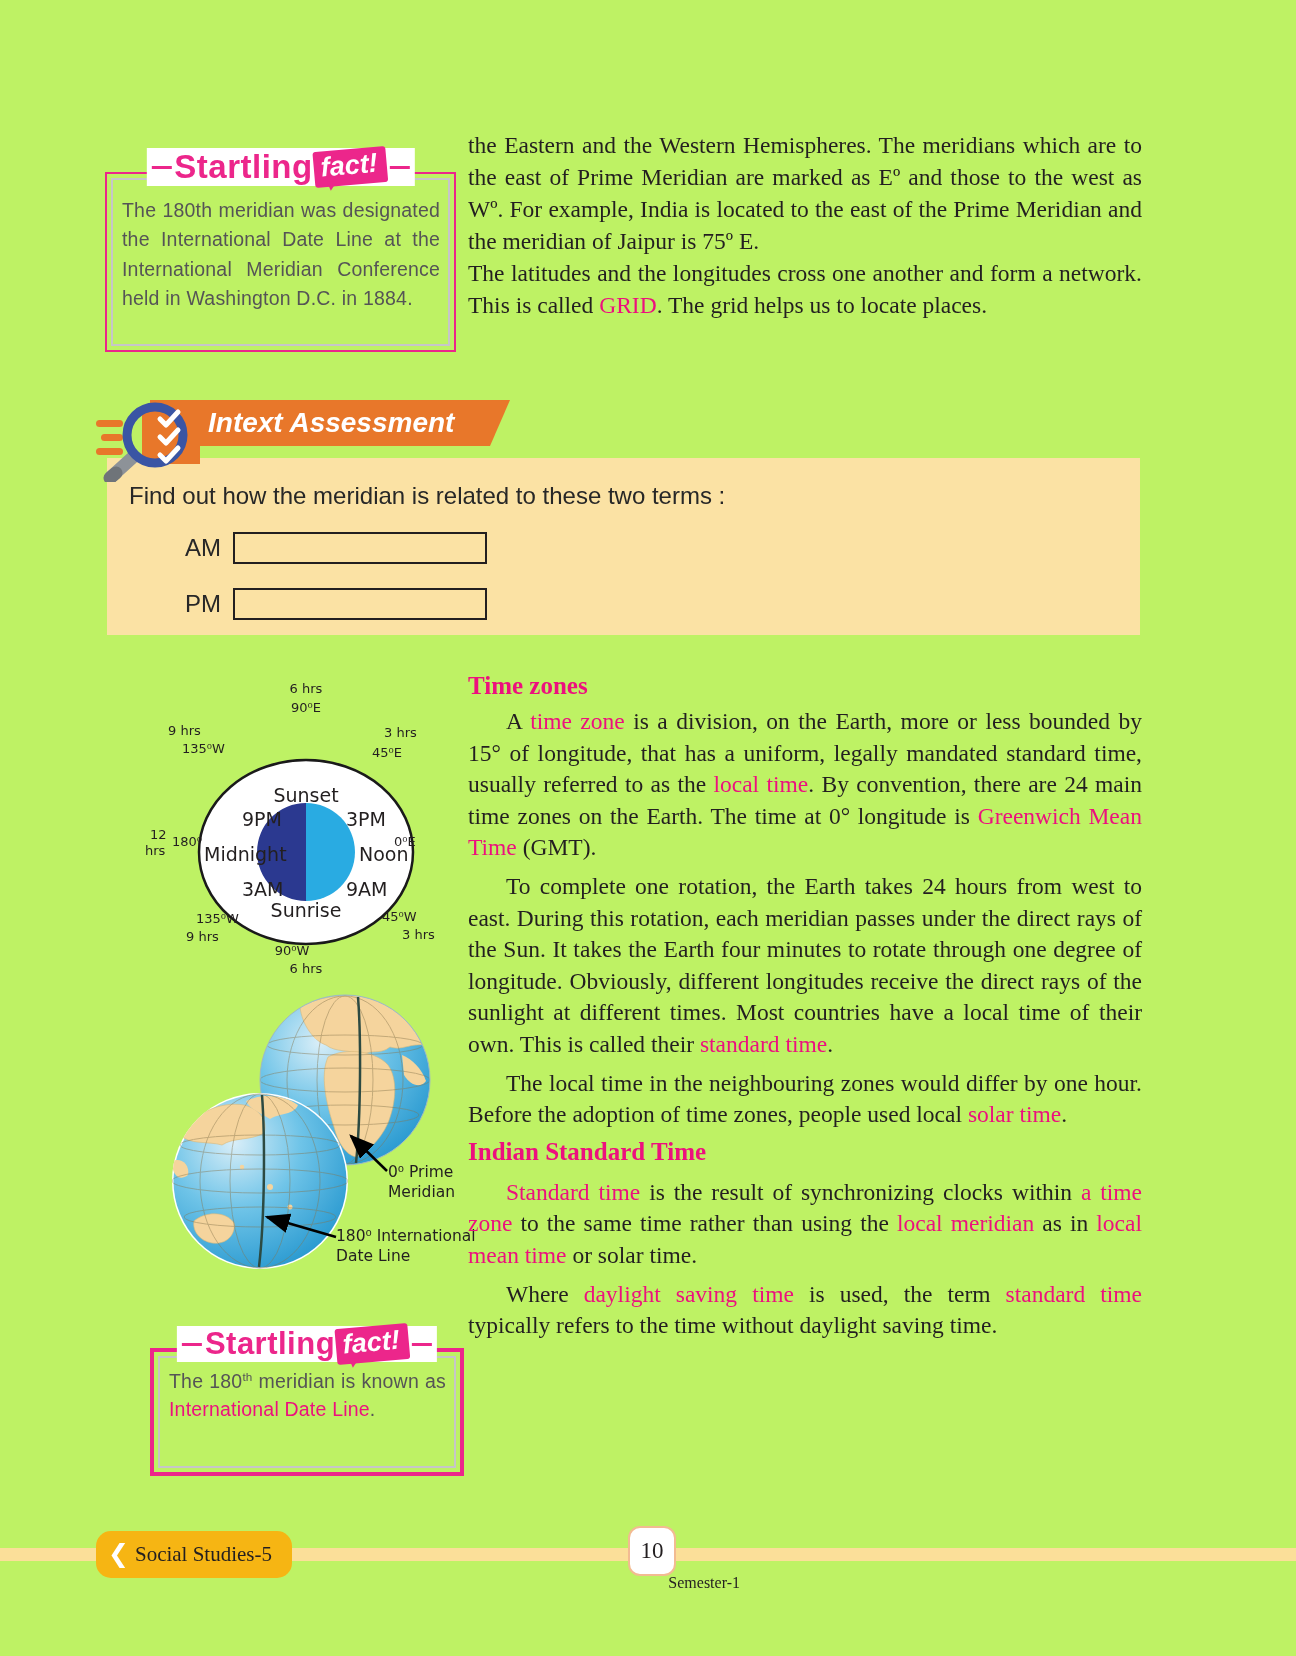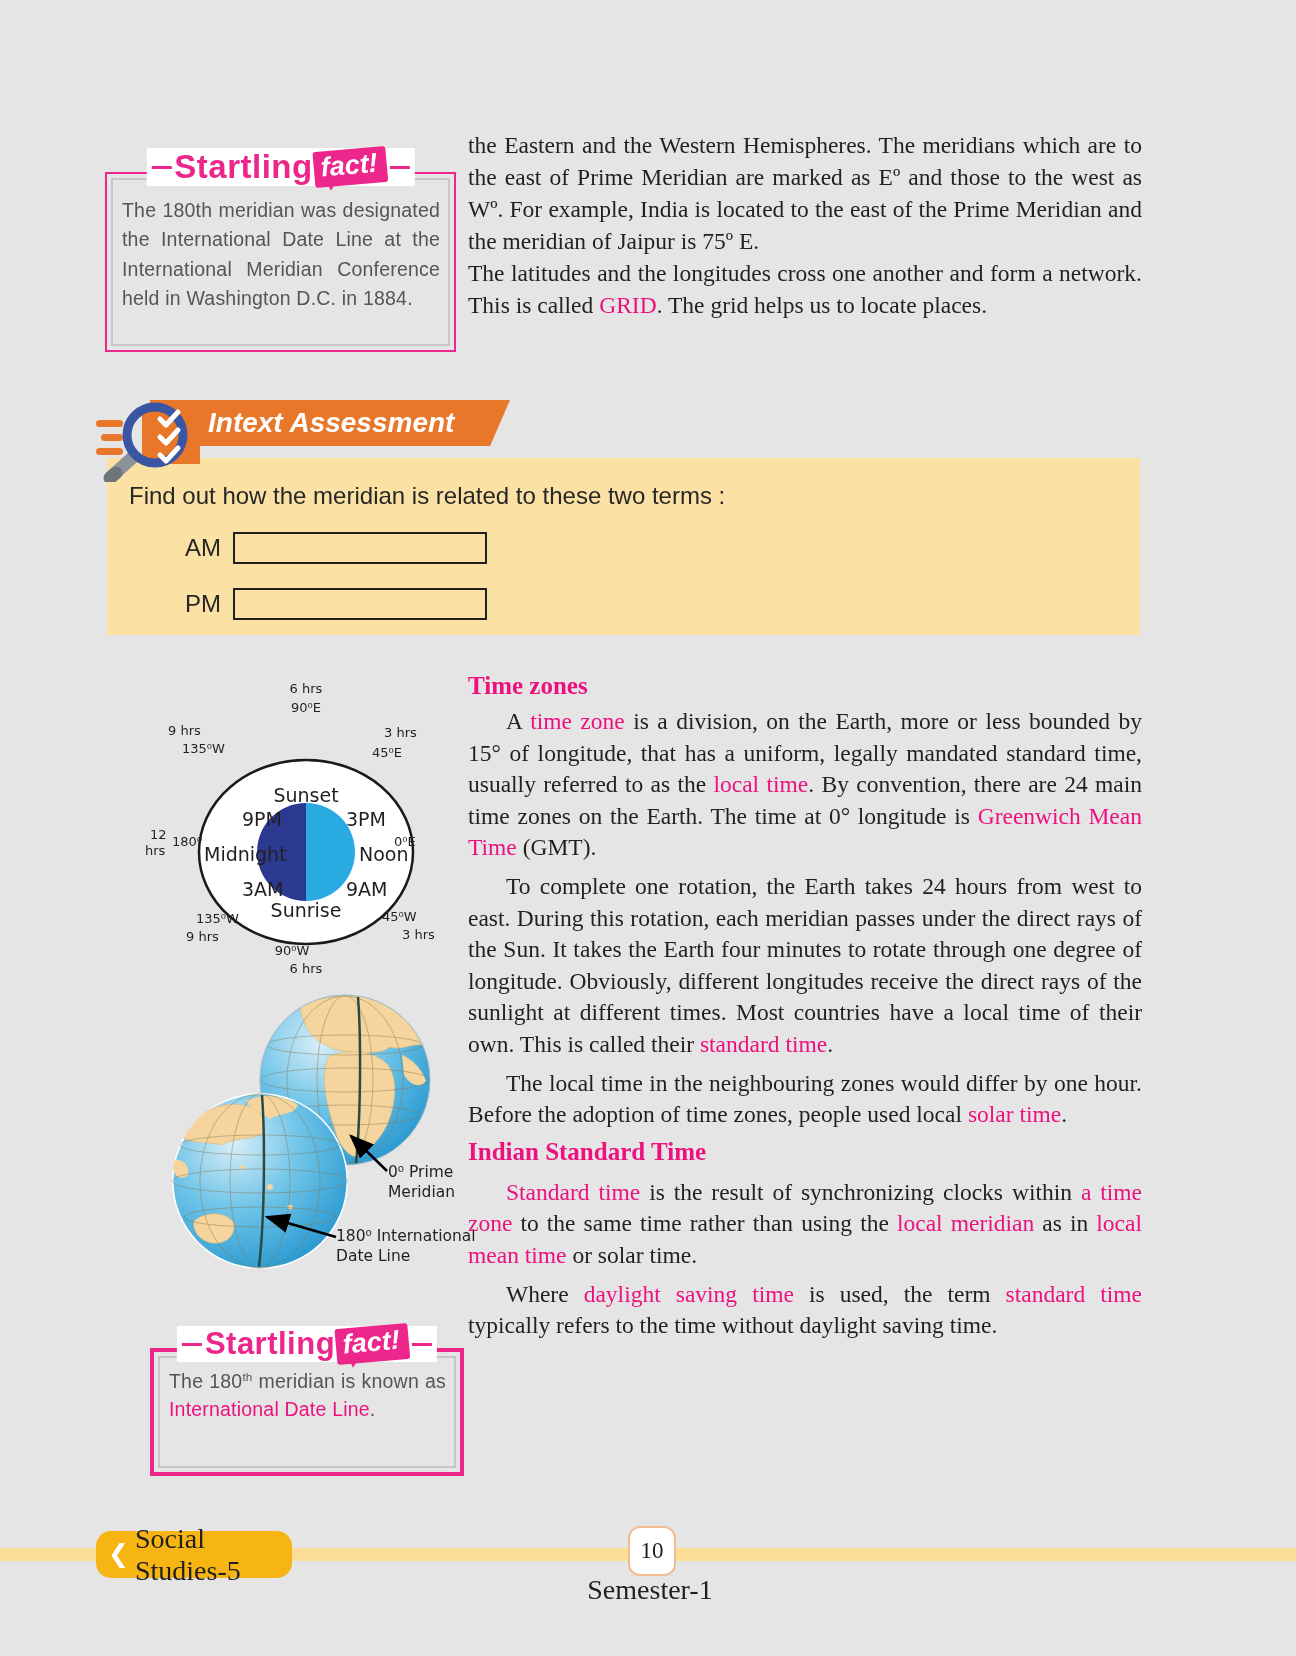--- a/index.html
+++ b/index.html
@@ -7,21 +7,21 @@
     --pink-title:#ec268b;
     --orange:#e8772a;
     --yellow:#fbe2a4;
     --band:#fbdf99;
     --gold:#f6b513;
     --ink:#231f20;
     --graytxt:#555456;
   }
   html,body{margin:0;padding:0;}
   body{width:1296px;height:1656px;background:#fff;font-family:"Liberation Serif",serif;color:var(--ink);}
-  #page{position:relative;width:1296px;height:1656px;overflow:hidden;background:#e5e5e5;}
+  #page{position:relative;width:1296px;height:1656px;overflow:hidden;background:#bef264;}
 
   .hl{color:var(--pink);}
   .sup{vertical-align:super;font-size:0.6em;}
 
   
   .fact-box{position:absolute;border:3px solid var(--pink-title);}
   .fact-inner{position:absolute;inset:4px;border:2px solid #c6c6c8;}
   .sf-title{position:absolute;top:-26px;left:50%;transform:translateX(-50%);display:flex;align-items:center;background:#fff;padding:0 2px;white-space:nowrap;z-index:2;}
   .sf-line{width:20px;height:3px;background:var(--pink-title);margin:0 3px;}
   .sf-word{font-family:"Liberation Sans",sans-serif;font-weight:bold;font-size:33px;color:var(--pink-title);letter-spacing:0.5px;}
@@ -67,23 +67,23 @@
   
   #tz{position:absolute;left:468px;top:666px;width:674px;}
   .tz-h{margin:6px 0 6px 0;font-size:25px;font-weight:bold;color:var(--pink);}
   .tz-h2{margin:2px 0 11px 0;font-size:25px;font-weight:bold;color:var(--pink);}
   .tz-p{margin:0 0 7px 0;font-size:23.5px;line-height:1.345;text-align:justify;text-indent:38px;}
 
   
   #band{position:absolute;left:0;top:1548px;width:1296px;height:13px;background:var(--band);z-index:1;}
   #pill{position:absolute;left:96px;top:1531px;width:196px;height:47px;background:var(--gold);border-radius:15px;display:flex;align-items:center;z-index:2;cursor:pointer;}
   #pill .chev{color:#fff;font-size:25px;font-weight:bold;margin:0 6px 2px 12px;font-family:"DejaVu Sans",sans-serif;}
-  #pill .pill-txt{font-size:28px;color:#231f20;}
+  #pill .pill-txt{font-size:21px;color:#231f20;}
   #badge10{position:absolute;left:628px;top:1526px;width:44px;height:46px;background:#fff;border:2px solid #f2bb92;border-radius:12px;display:flex;align-items:center;justify-content:center;font-size:23px;z-index:2;}
-  #semester{position:absolute;left:560px;top:1574px;width:180px;text-align:center;font-size:28px;z-index:2;}
+  #semester{position:absolute;left:560px;top:1574px;width:180px;text-align:right;font-size:16px;z-index:2;}
 </style>
 </head>
 <body>
 
 <div id="page">
 
   <div id="fact-top" class="fact-box">
     <div class="fact-inner"></div>
     <div class="sf-title">
       <span class="sf-line"></span>

